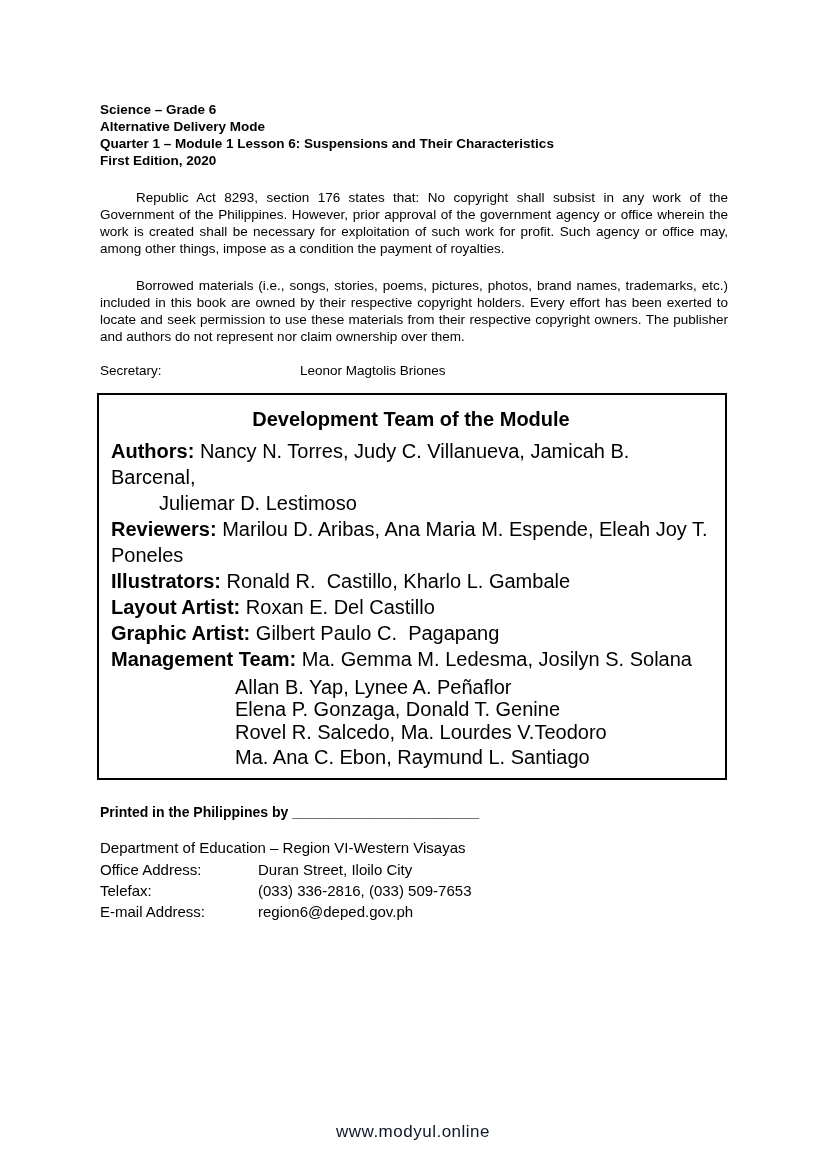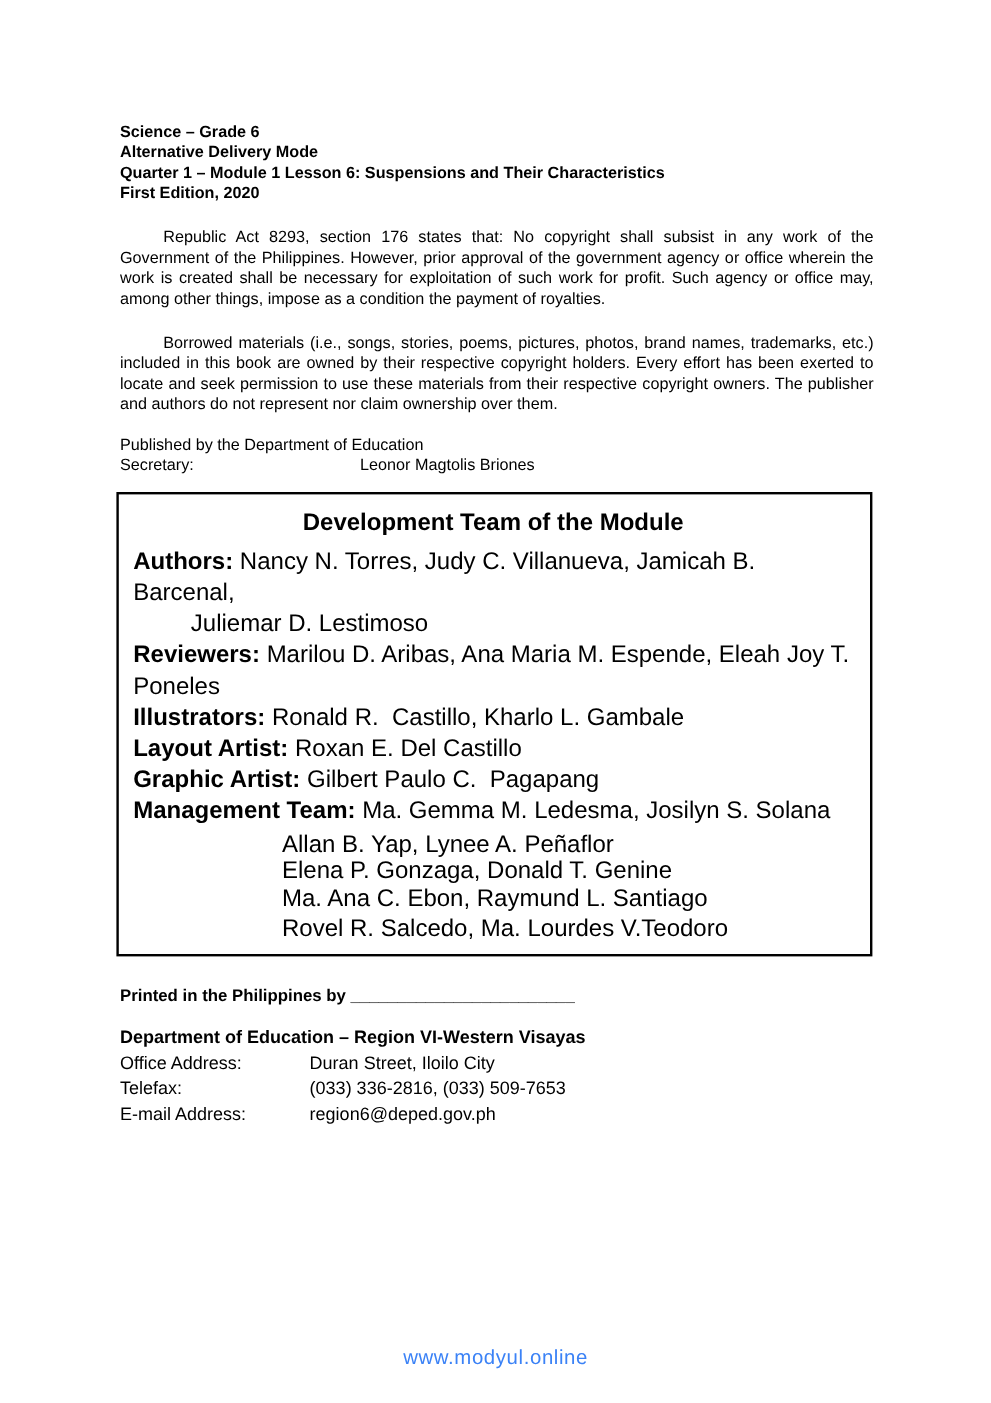--- a/index.html
+++ b/index.html
@@ -40,27 +40,27 @@
   .dev-title { text-align:center; font-weight:bold; margin-bottom:6px; }
   .dev-entry .lbl { font-weight:bold; }
   .dev-entry .val, .pub-row .val, .addr-row .val { white-space:pre-wrap; }
   .dev-entry.cont { padding-left:48px; }
   .mgmt-extra { padding-left:124px; }
   .mgmt-extra .xline { line-height:25px; }
   .mgmt-extra .xline.first { margin-top:4px; }
   .mgmt-extra .xline.tight { line-height:22px; }
   .printed-line { margin-top:24px; font-weight:bold; font-size:14px; }
   .region-block { margin-top:16px; font-size:15px; line-height:21px; }
-  .region-title { font-weight:bold; margin-bottom:1px; }
+  .region-title { font-weight:normal; margin-bottom:1px; }
   .addr-row { display:flex;gap:10px; }
   .addr-row .lbl { width:148px; flex:0 0 148px; }
   .watermark {
     position:absolute; left:0; top:1122px; width:826px;
     text-align:center;
-    color:#3b82f6;
+    color:#0f172a;
     font-size:17px;
     letter-spacing:0.5px;
   }
 </style>
 </head>
 <body>
 
 <div class="page">
   <div class="content">
 
@@ -69,21 +69,20 @@
       <div class="header-line">Alternative Delivery Mode</div>
       <div class="header-line">Quarter 1 – Module 1 Lesson 6: Suspensions and Their Characteristics</div>
       <div class="header-line">First Edition, 2020</div>
     </div>
 
     <div class="para"><b>Republic Act 8293, section 176</b><span> states that: No copyright shall subsist in any work of the Government of the Philippines. However, prior approval of the government agency or office wherein the work is created shall be necessary for exploitation of such work for profit. Such agency or office may, among other things, impose as a condition the payment of royalties.</span></div>
 
     <div class="para">Borrowed materials (i.e., songs, stories, poems, pictures, photos, brand names, trademarks, etc.) included in this book are owned by their respective copyright holders. Every effort has been exerted to locate and seek permission to use these materials from their respective copyright owners. The publisher and authors do not represent nor claim ownership over them.</div>
 
     <div class="published-block">
-      <div>Published by the Department of Education</div>
       <div class="pub-row">
         <span class="lbl">Secretary:</span>
         <span class="val">Leonor Magtolis Briones</span>
       </div>
     </div>
 
     <div class="dev-box">
       <div class="dev-title">Development Team of the Module</div>
 
       <div class="dev-entry">
@@ -110,22 +109,22 @@
         <span class="val">Gilbert Paulo C.  Pagapang</span>
       </div>
       <div class="dev-entry">
         <span class="lbl">Management Team:</span>
         <span class="val">Ma. Gemma M. Ledesma, Josilyn S. Solana</span>
       </div>
 
       <div class="mgmt-extra">
         <div class="xline first tight">Allan B. Yap, Lynee A. Peñaflor</div>
         <div class="xline tight">Elena P. Gonzaga, Donald T. Genine</div>
+        <div class="xline">Rovel R. Salcedo, Ma. Lourdes V.Teodoro</div>
         <div class="xline">Ma. Ana C. Ebon, Raymund L. Santiago</div>
-        <div class="xline">Rovel R. Salcedo, Ma. Lourdes V.Teodoro</div>
       </div>
     </div>
 
     <div class="printed-line">
       <span>Printed in the Philippines by </span><span>________________________</span>
     </div>
 
     <div class="region-block">
       <div class="region-title">Department of Education – Region VI-Western Visayas</div>
       <div class="addr-row">

